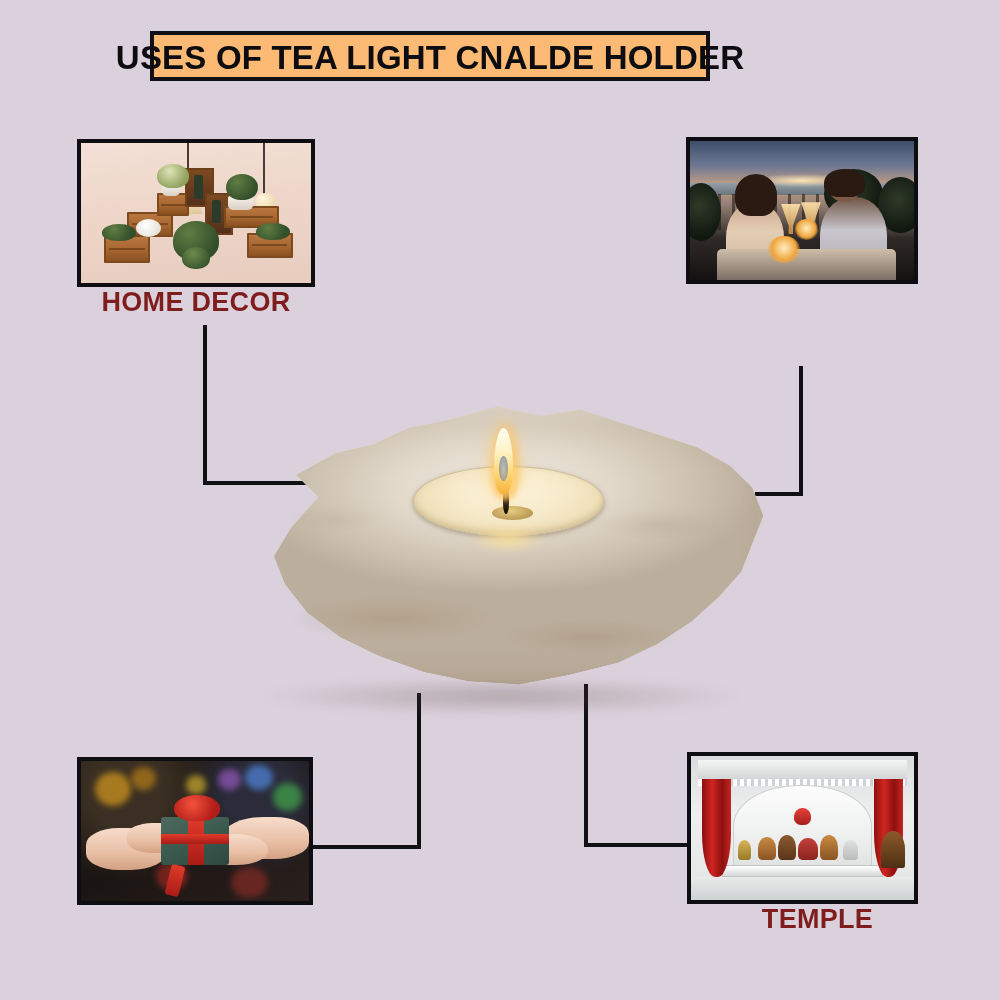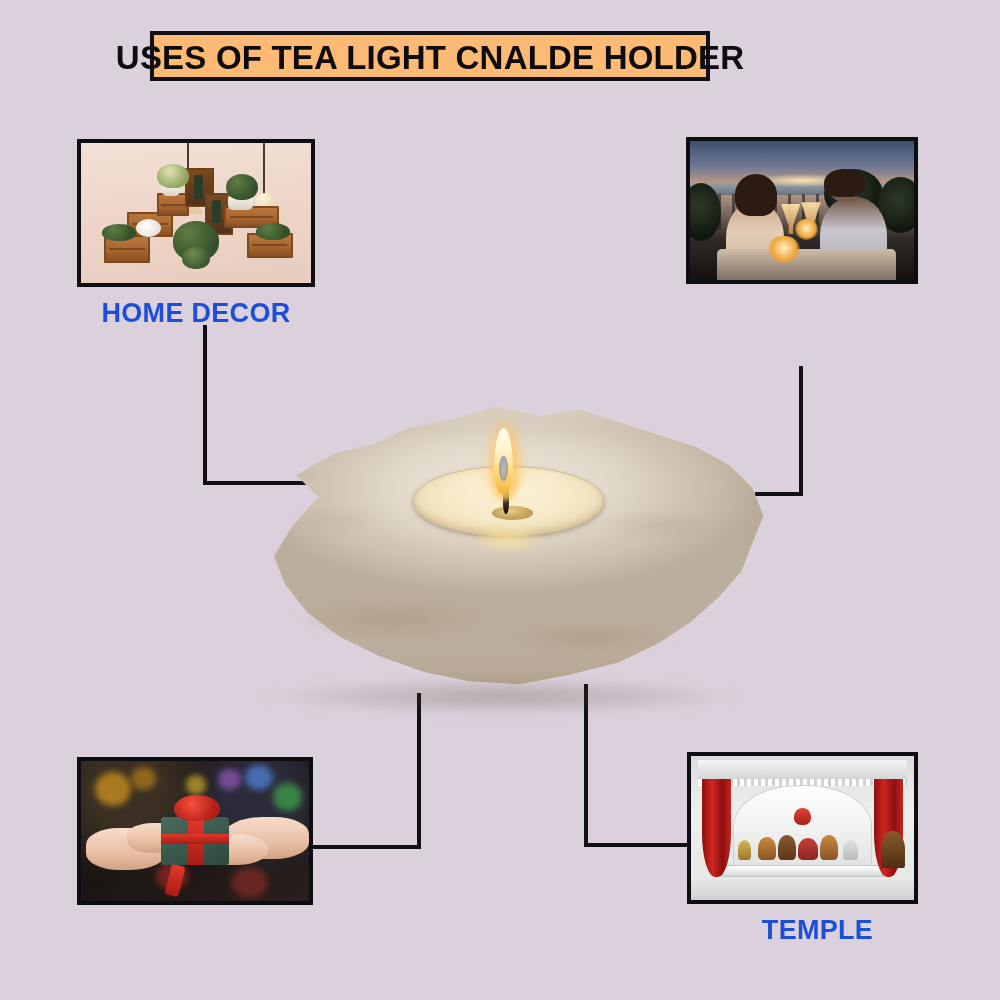--- a/index.html
+++ b/index.html
@@ -52,23 +52,23 @@
     box-sizing: border-box;
     border: 4px solid #0e0d12;
     overflow: hidden;
     position: relative;
     background: #cbb9ad;
   }
   .caption {
     text-align: center;
     font-size: 27px;
     font-weight: 700;
-    color: #1d4ed8;
+    color: #7f1d1d;
     line-height: 1.08;
-    margin-top: 12px;
+    margin-top: 1px;
     letter-spacing: 0.3px;
     font-family: "Liberation Sans", sans-serif;
   }
 
   .card-home   { left: 77px;  top: 139px; width: 238px; }
   .card-home .frame   { width: 238px; height: 148px; }
   .card-dinner { left: 686px; top: 137px; width: 232px; }
   .card-dinner .frame { width: 232px; height: 147px; }
   .card-gift   { left: 77px;  top: 757px; width: 236px; }
   .card-gift .frame   { width: 236px; height: 148px; }

